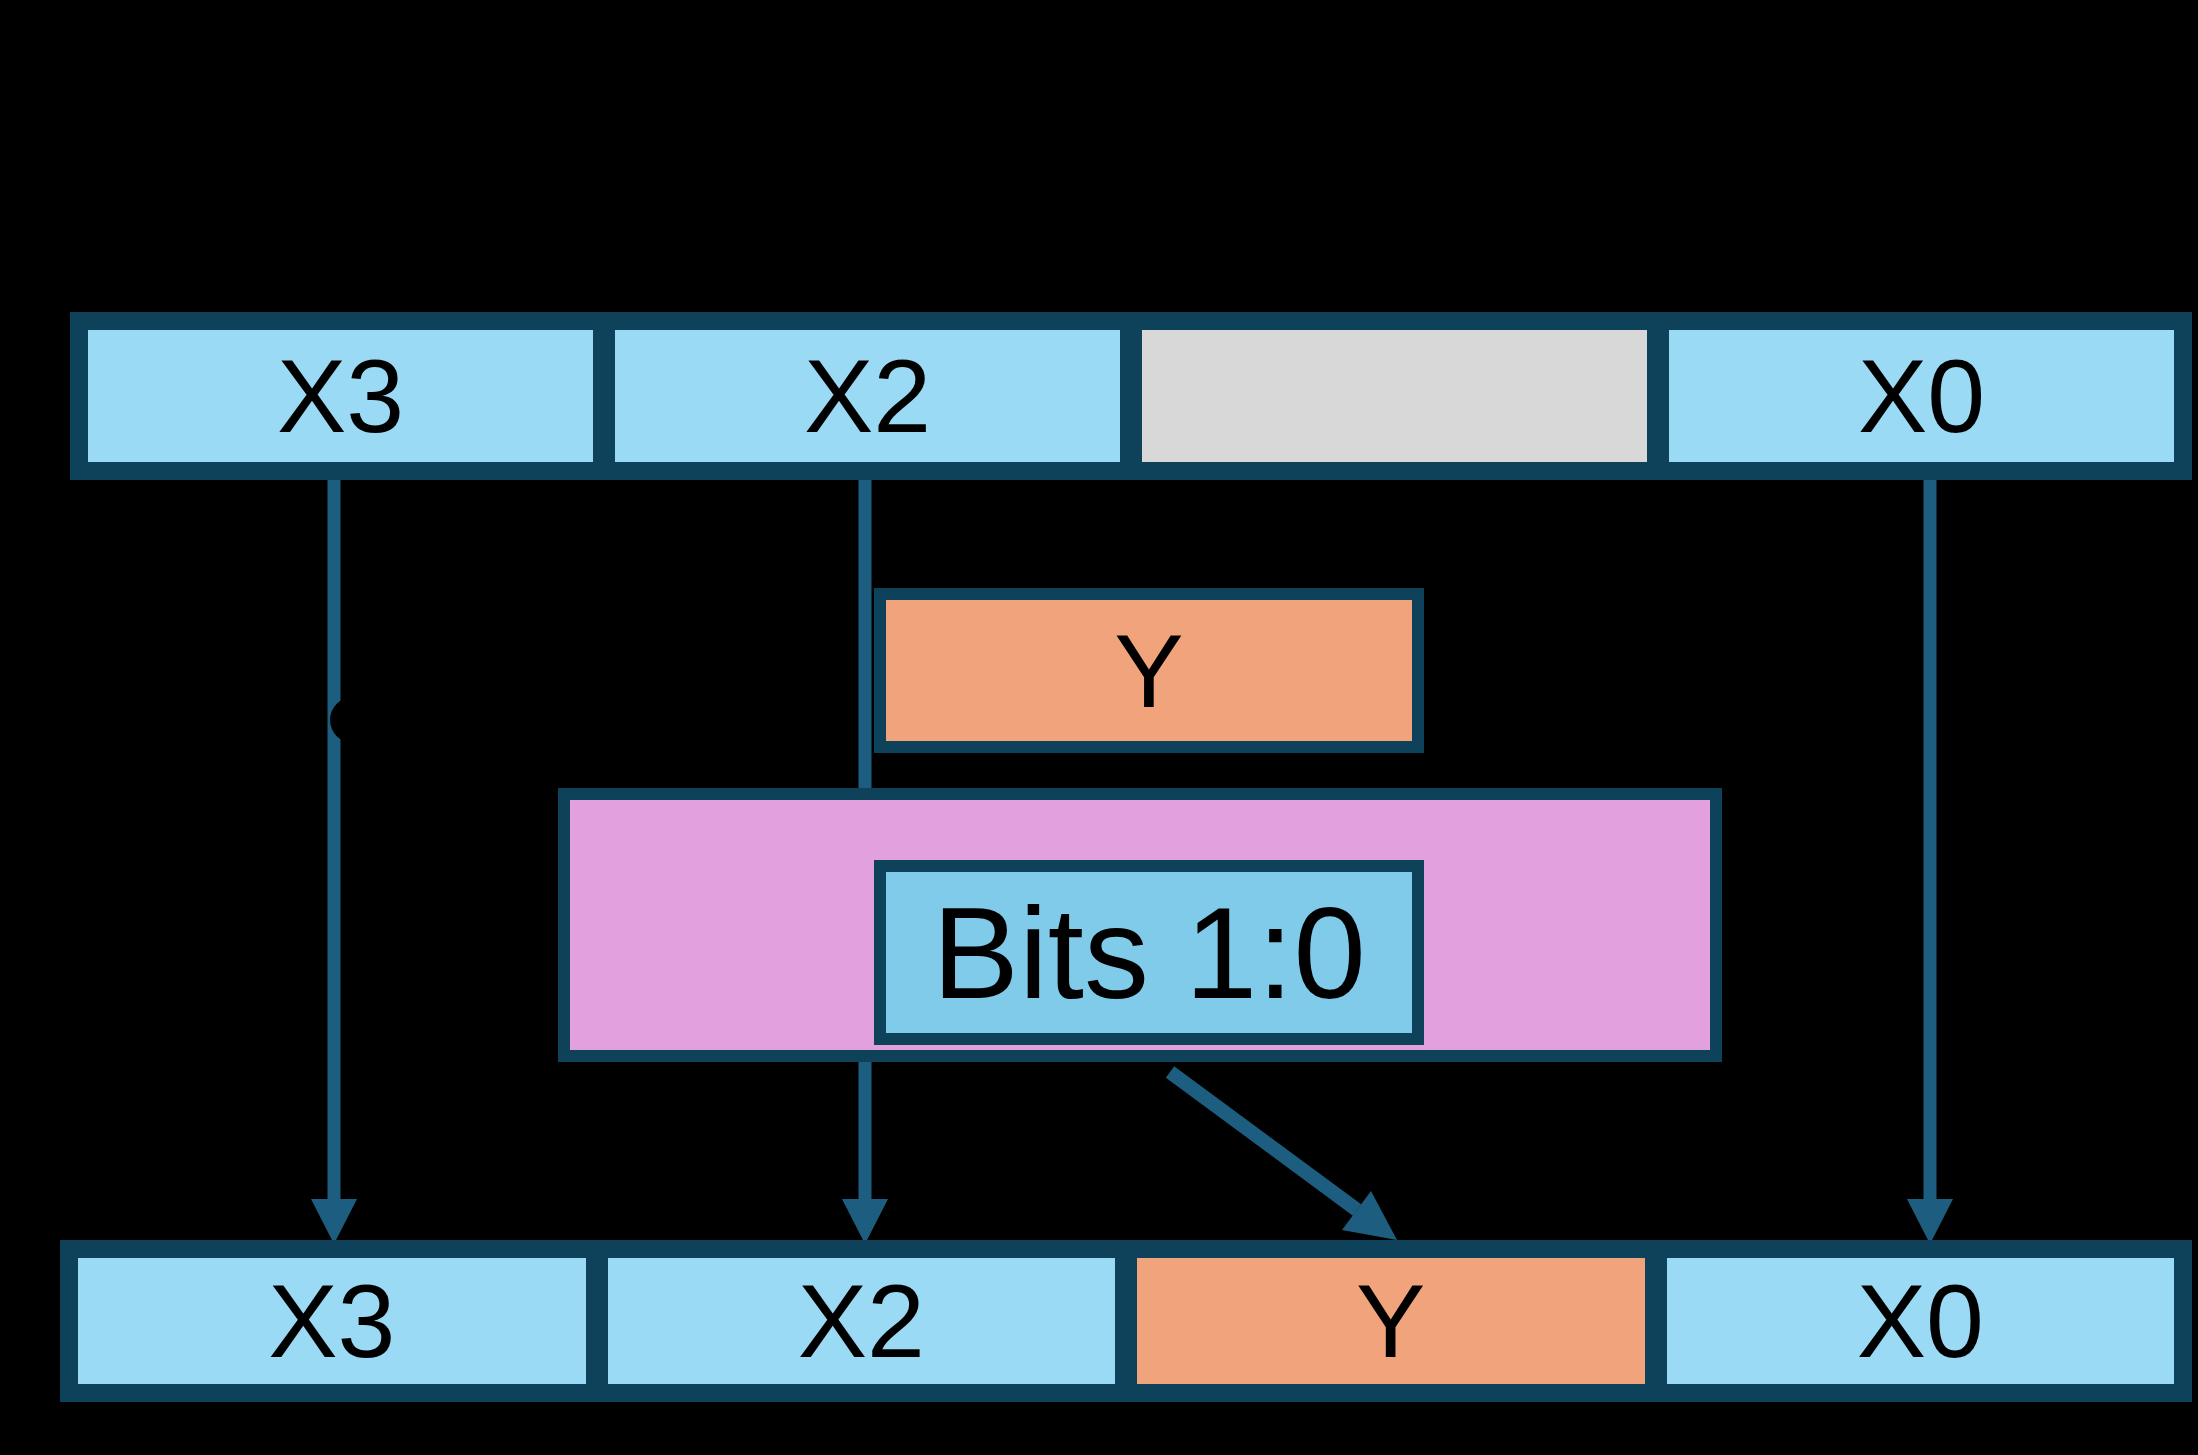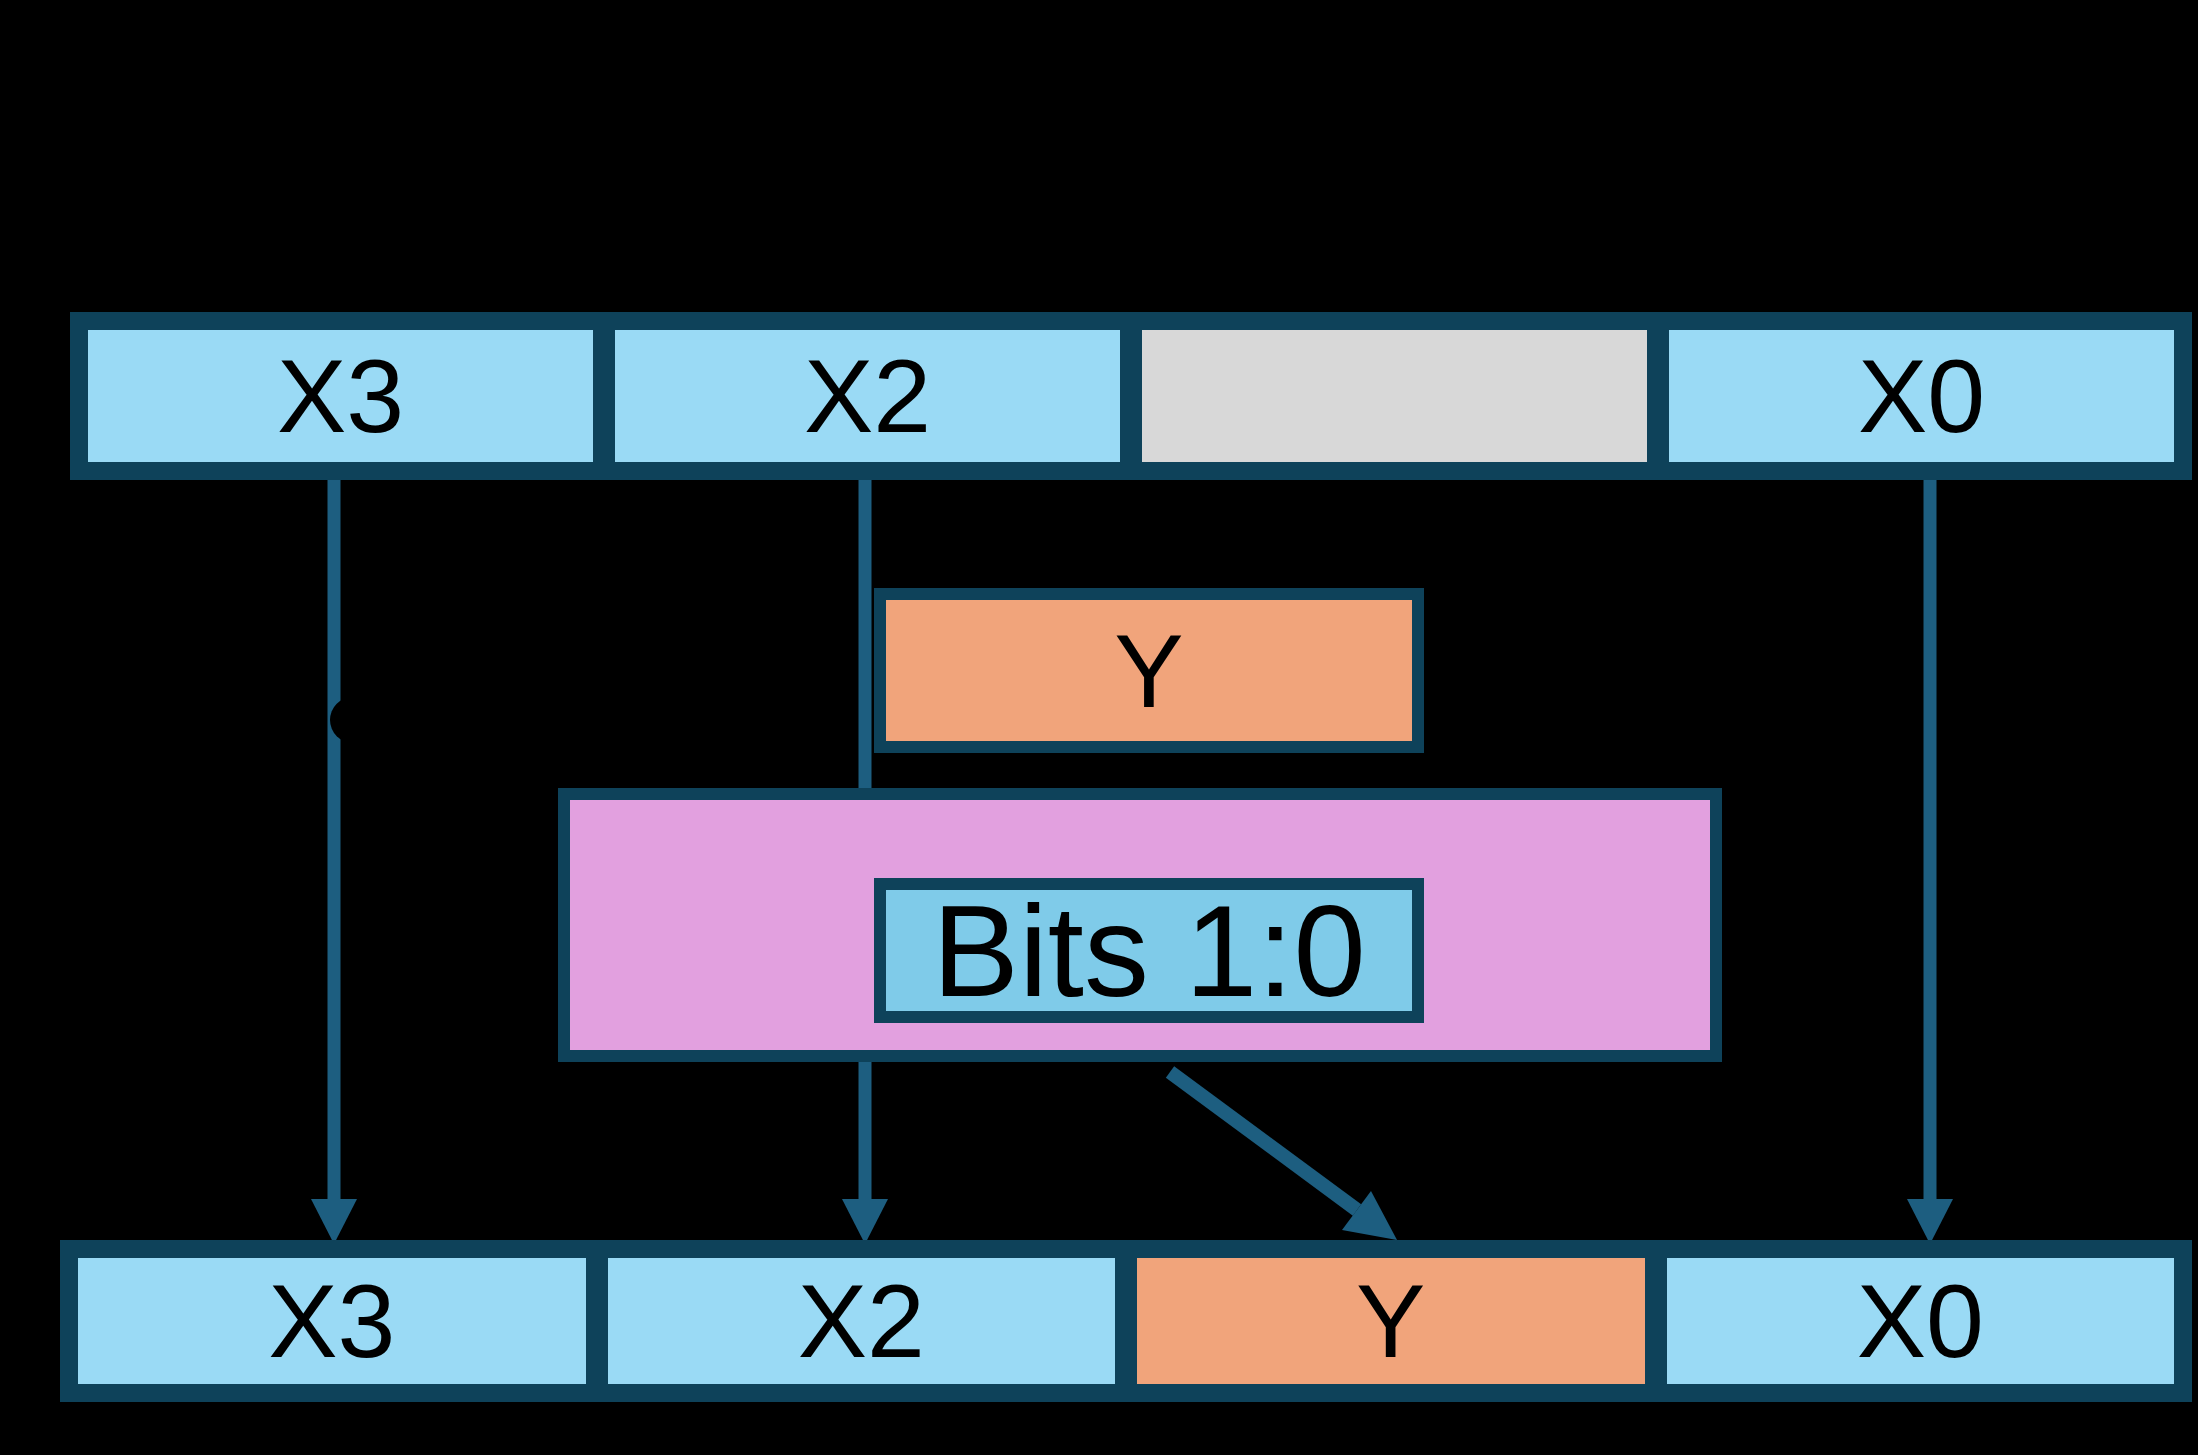--- a/index.html
+++ b/index.html
@@ -56,21 +56,21 @@
     background: #F1A47B;
     font-size: 104px;
     z-index: 3;
   }
   .box-mask {
     left: 558px; top: 788px; width: 1164px; height: 274px;
     background: #E2A0DF;
     z-index: 2;
   }
   .box-bits {
-    left: 874px; top: 878px; width: 550px; height: 145px;
+    left: 874px; top: 860px; width: 550px; height: 185px;
     background: #7FCBE9;
     font-size: 130px;
     z-index: 3;
   }
 </style>
 </head>
 <body>
 
 <div class="stage">
 

